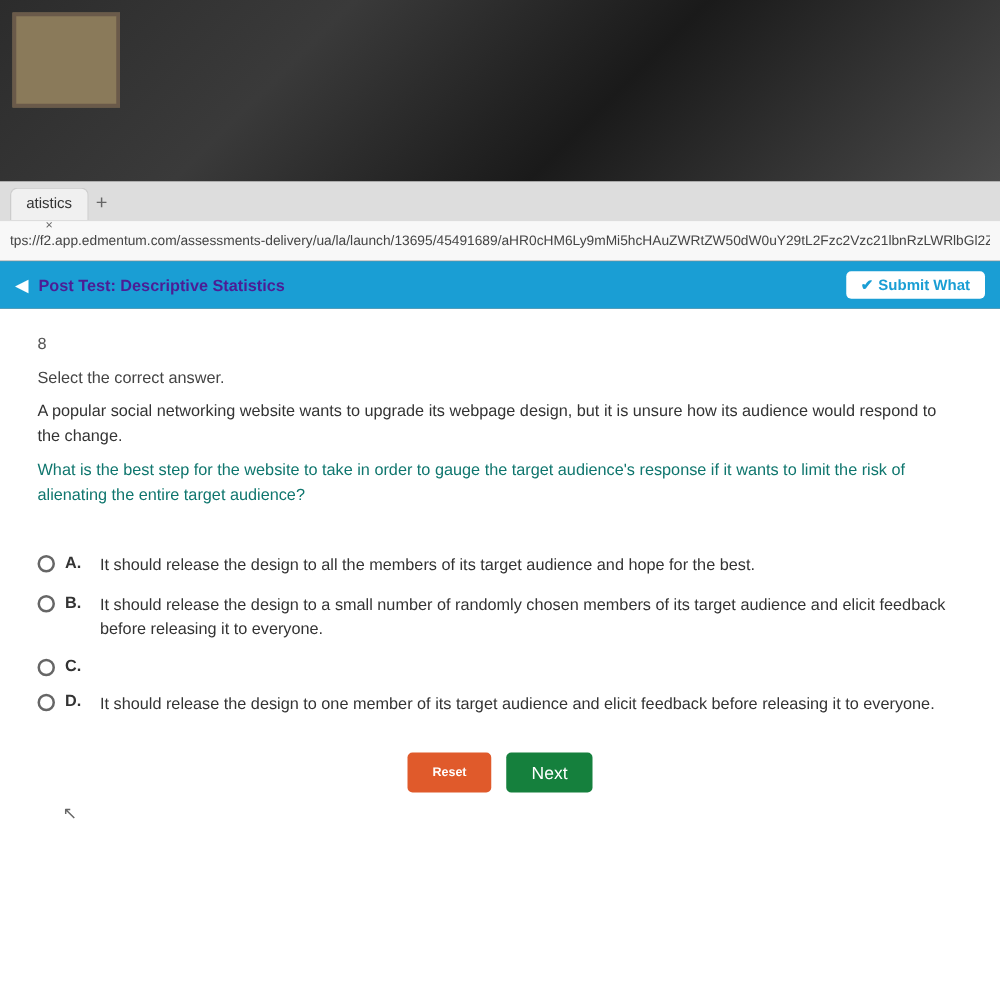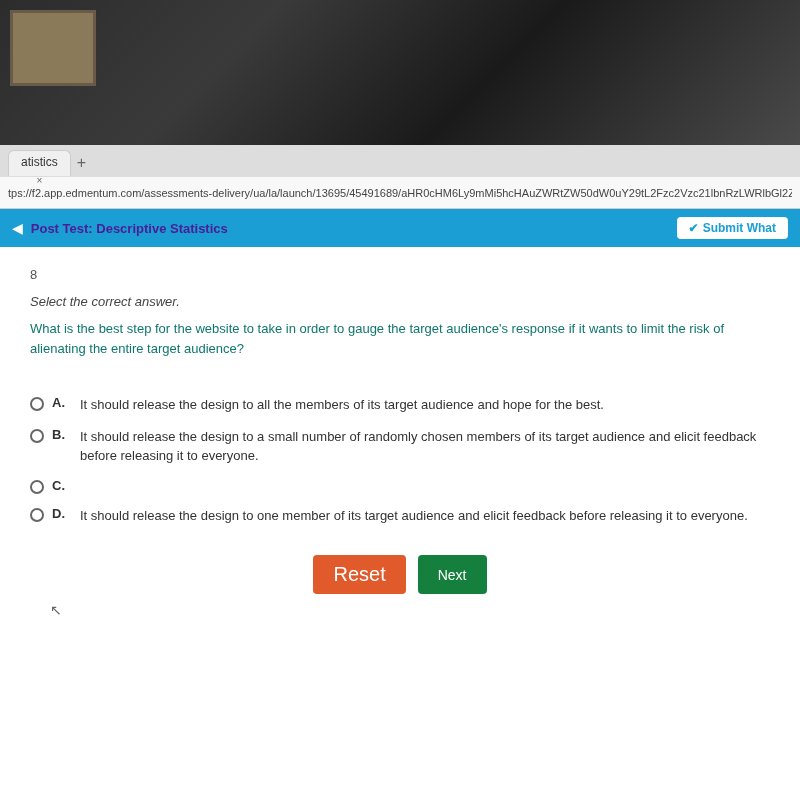--- a/index.html
+++ b/index.html
@@ -144,21 +144,20 @@
       font-size: 13px;
       color: #555;
       margin-bottom: 12px;
       font-weight: normal;
     }
 
     .instruction {
       font-size: 13px;
       color: #444;
       margin-bottom: 10px;
-      font-style: italic;
     }
 
     .question-text {
       font-size: 13px;
       color: #333;
       line-height: 1.5;
       margin-bottom: 8px;
     }
 
     .question-sub {
@@ -212,23 +211,23 @@
       justify-content: center;
       margin-top: 10px;
     }
 
     .btn-reset {
       background: #e05a2b;
       color: white;
       border: none;
       border-radius: 4px;
       padding: 8px 20px;
-      font-size: 20px;
-      cursor: pointer;
-      font-weight: normal;
+      font-size: 10px;
+      cursor: pointer;
+      font-weight: bold;
     }
 
     .btn-next {
       background: #15803d;
       color: white;
       border: none;
       border-radius: 4px;
       padding: 8px 20px;
       font-size: 14px;
       cursor: pointer;
@@ -270,20 +269,21 @@
     <span>Submit What</span>
   </button>
 </div>
 
 <div class="content-area">
 
   <div class="question-number">8</div>
 
   <p class="instruction">Select the correct answer.</p>
 
+  <p class="question-text">A popular social networking website wants to upgrade its webpage design, but it is unsure how its audience would respond to the change.</p>
 
   <p class="question-sub">What is the best step for the website to take in order to gauge the target audience's response if it wants to limit the risk of alienating the entire target audience?</p>
 
   <ul class="options-list">
     <li class="option-item">
       <span class="option-radio"></span>
       <span class="option-label">A.</span>
       <span class="option-text">It should release the design to all the members of its target audience and hope for the best.</span>
     </li>
     <li class="option-item">

